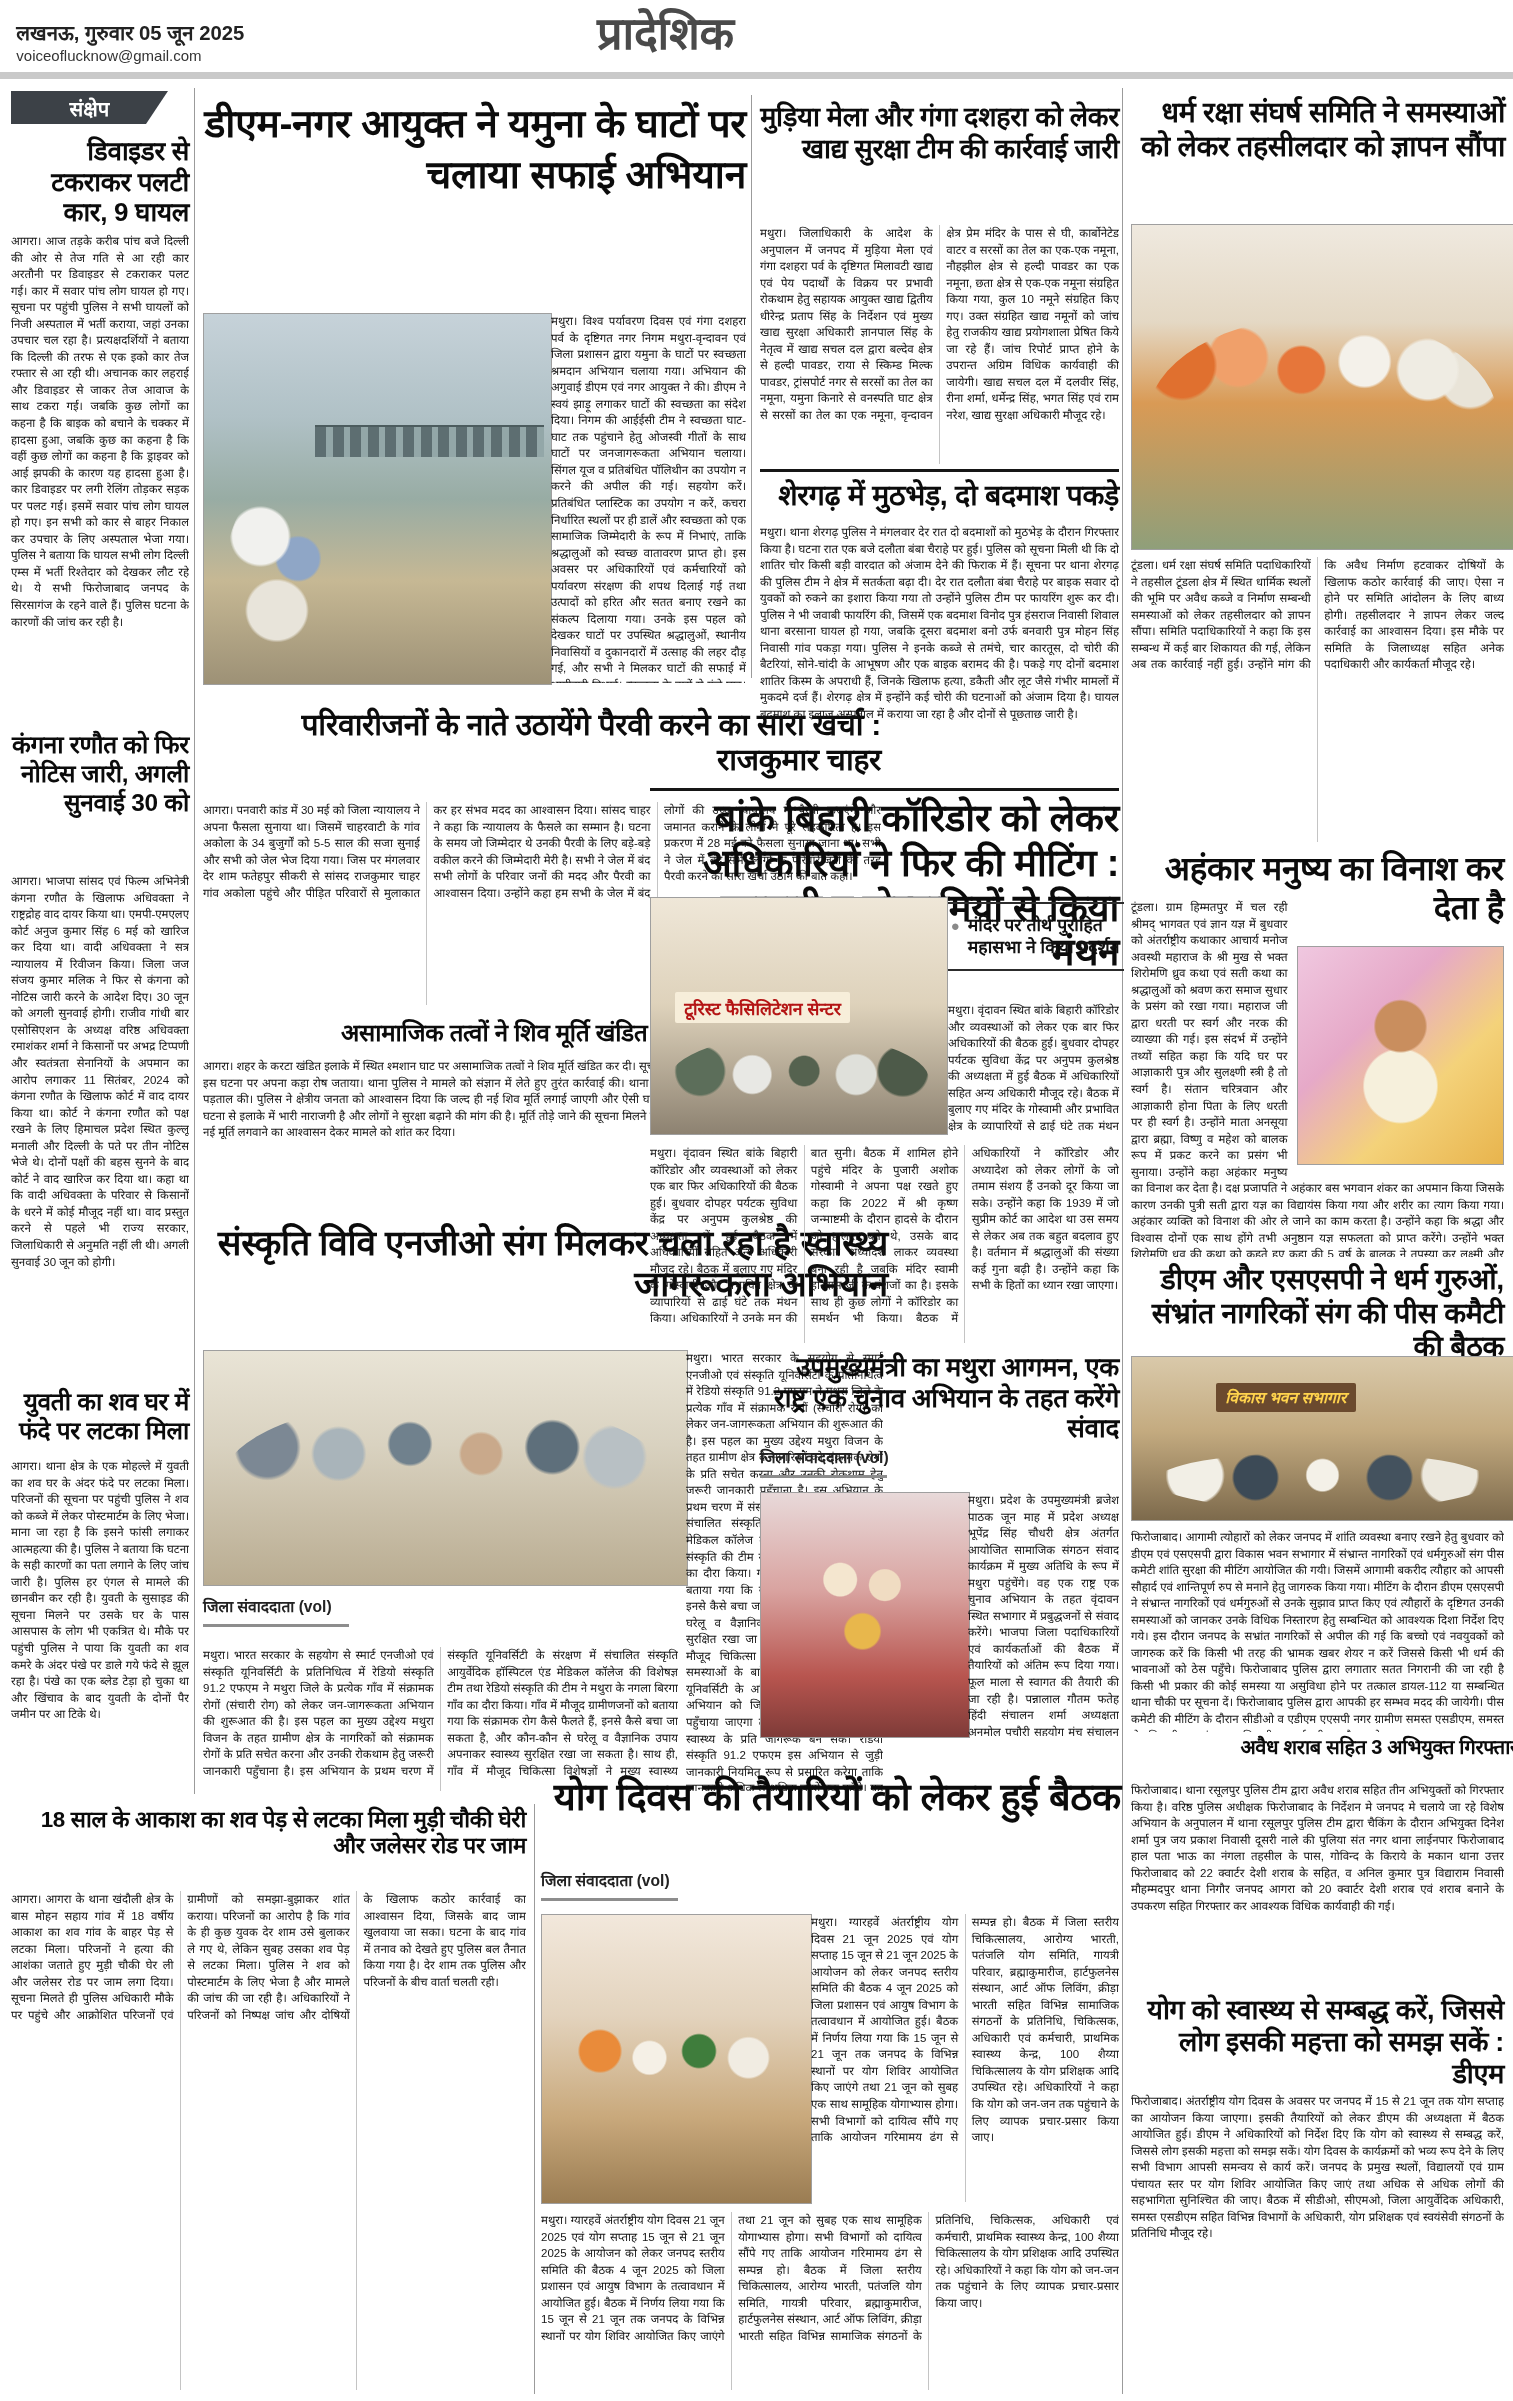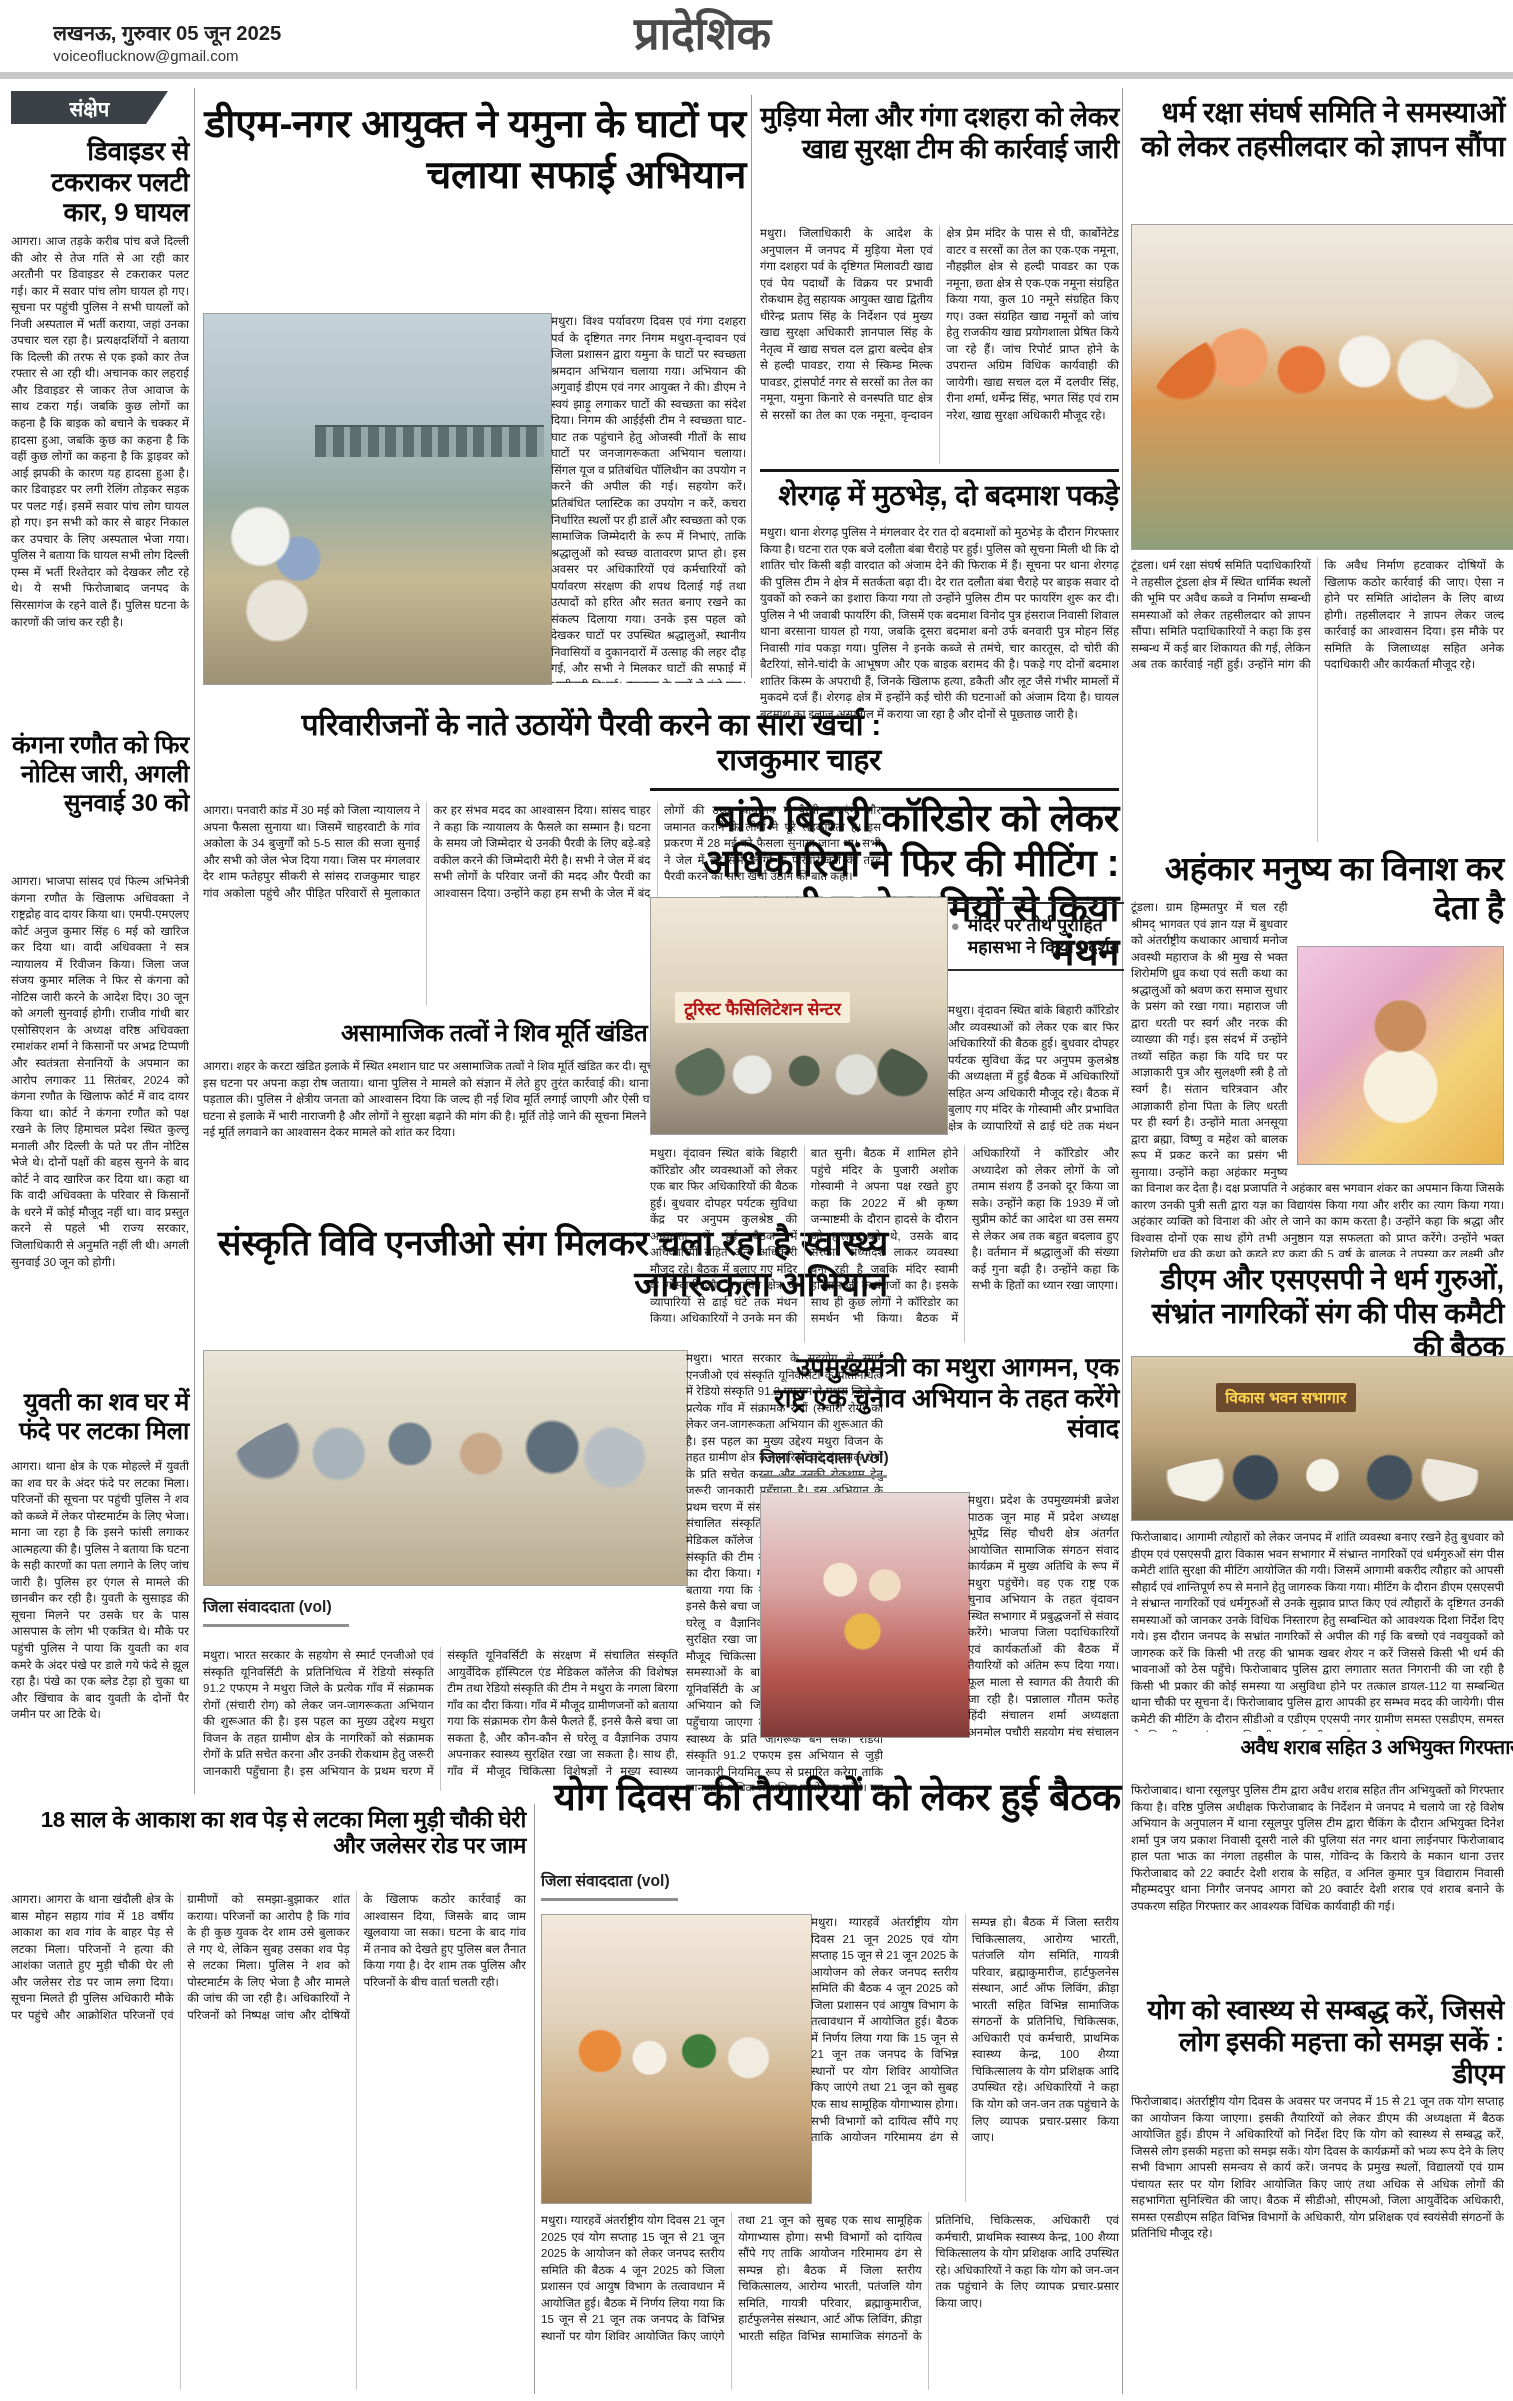--- a/index.html
+++ b/index.html
@@ -12,36 +12,36 @@
   .vl{position:absolute;width:1.4px;background:#9b9b9b;}
   .hr-heavy{position:absolute;background:#161616;}
   .rule-gray{position:absolute;background:#c9c9c9;}
   .badge{background:#3c4147;color:#fff;font-weight:bold;font-size:20.3px;display:flex;align-items:center;justify-content:center;clip-path:polygon(0 0,100% 0,86% 100%,0 100%);}
   .byline{font-weight:bold;font-size:15.6px;color:#222;}
   .byline::after{content:"";display:block;width:72%;height:3.4px;background:#8d8d8d;margin-top:6.8px;}
   .subhead{font-size:17.6px;font-weight:bold;line-height:1.3;border-top:2.7px solid #2c2c2c;border-bottom:2.7px solid #2c2c2c;padding:9.5px 2.7px;display:flex;gap:8.1px;align-items:flex-start;}
   .subhead .dot{color:#8a8a8a;font-size:15px;line-height:1.6;}
   .ph{position:absolute;overflow:hidden;border:0.7px solid #9f9f9f;padding-left:8px;}
   .ph .banner{position:absolute;left:8%;top:40%;background:#f7eeda;color:#b41414;font-weight:bold;font-size:17.6px;padding:3.4px 9.5px;border-radius:2px;white-space:nowrap;}
-  .ph .banner.gold{background:#6b4a2e;color:#ffd34d;top:16%;left:22%;font-size:15.6px;}
+  .ph .banner.gold{background:#6b4a2e;color:#ffd34d;top:16%;left:22%;font-size:15.6px;font-style:italic;}
   .ph-ghat{background:linear-gradient(180deg,#c6d2d9 0%,#b0c1c6 28%,#98aca4 50%,#c6b894 72%,#9d9176 100%);}
   .ph-ghat .bridge{position:absolute;left:32%;top:30%;width:66%;height:8%;background:repeating-linear-gradient(90deg,#5d6e71 0 11px,#93a7a8 11px 17.6px);border-top:2.7px solid #4c5c5e;}
   .ph-crowd{background:linear-gradient(180deg,#e9e4d6 0%,#d9d2c0 40%,#b9ac91 100%);}
   .ph-meet{background:linear-gradient(180deg,#efe7d8 0%,#ded2bb 45%,#8d8271 100%);}
   .ph-saffron{background:linear-gradient(180deg,#efe9df 0%,#e4d8c4 30%,#d99a55 55%,#8f9f7a 100%);}
   .ph-katha{background:linear-gradient(135deg,#f0c8e0 0%,#e6a9c8 35%,#f4d27a 65%,#e8b44d 100%);}
   .ph-welcome{background:linear-gradient(180deg,#e8d9d9 0%,#d9a3a0 40%,#b8554f 75%,#7e3b38 100%);}
   .ph-hall{background:linear-gradient(180deg,#d9c9aa 0%,#c4ab80 45%,#7d6a4c 100%);}
   .ph-yoga{background:linear-gradient(180deg,#f2e8dc 0%,#e3d3bd 35%,#c9a97c 70%,#9a7c52 100%);}
   .blob{position:absolute;border-radius:50%;}
 </style>
 </head>
 <body>
 
-<div class="abs" style="left:0;top:0;width:1200px;height:72px;margin-left:37px;">
+<div class="abs" style="left:0;top:0;width:1200px;height:72px;">
   <div class="abs" style="left:16.3px;top:17.6px;font-size:20.3px;font-weight:bold;color:#222;">लखनऊ, गुरुवार 05 जून 2025</div>
   <div class="abs" style="left:16.3px;top:47px;font-size:15px;color:#333;">voiceoflucknow@gmail.com</div>
   <div class="abs hl" style="left:597px;top:6.8px;font-size:45px;color:#4a4a4a;">प्रादेशिक</div>
 </div>
 <div class="rule-gray" style="left:0;top:72px;width:1514px;height:6.8px;"></div>
 
 <div class="vl" style="left:194px;top:88px;height:1706px;"></div>
 <div class="vl" style="left:751px;top:95px;height:583px;"></div>
 <div class="vl" style="left:1122px;top:88px;height:2306px;"></div>
 <div class="vl" style="left:534px;top:1804px;height:590px;"></div>

